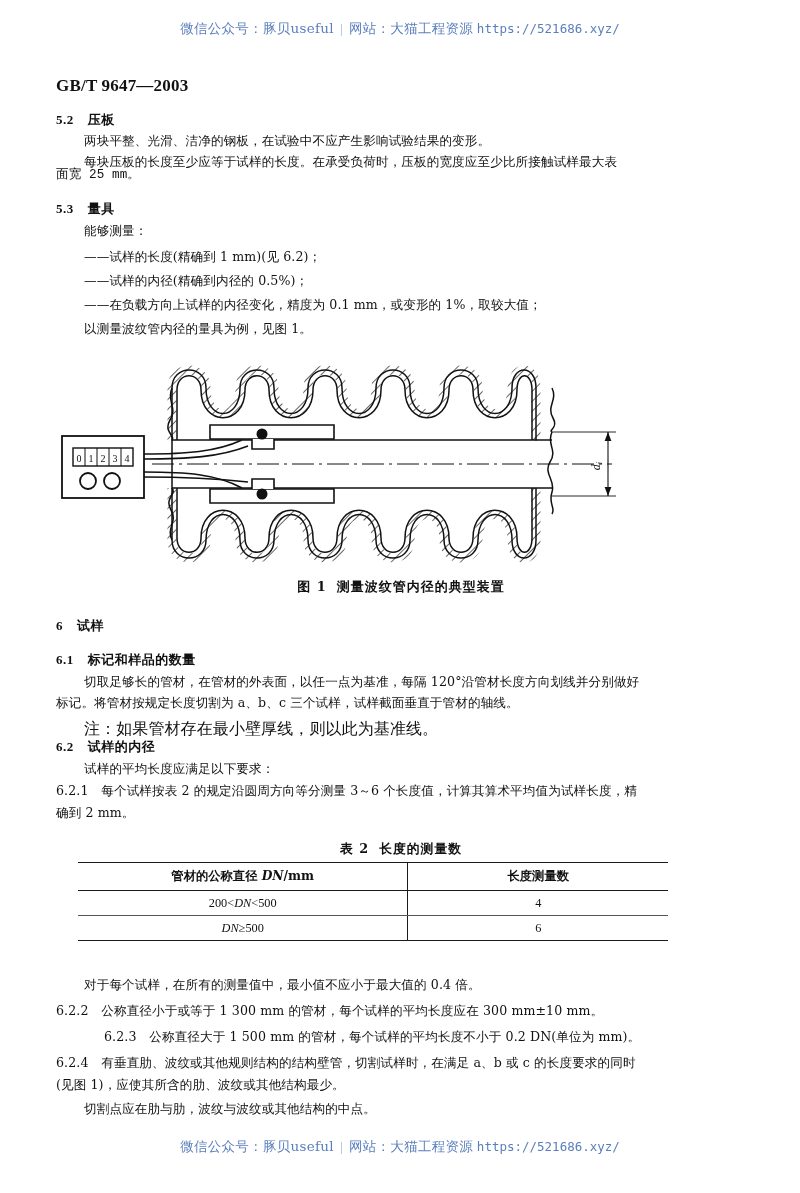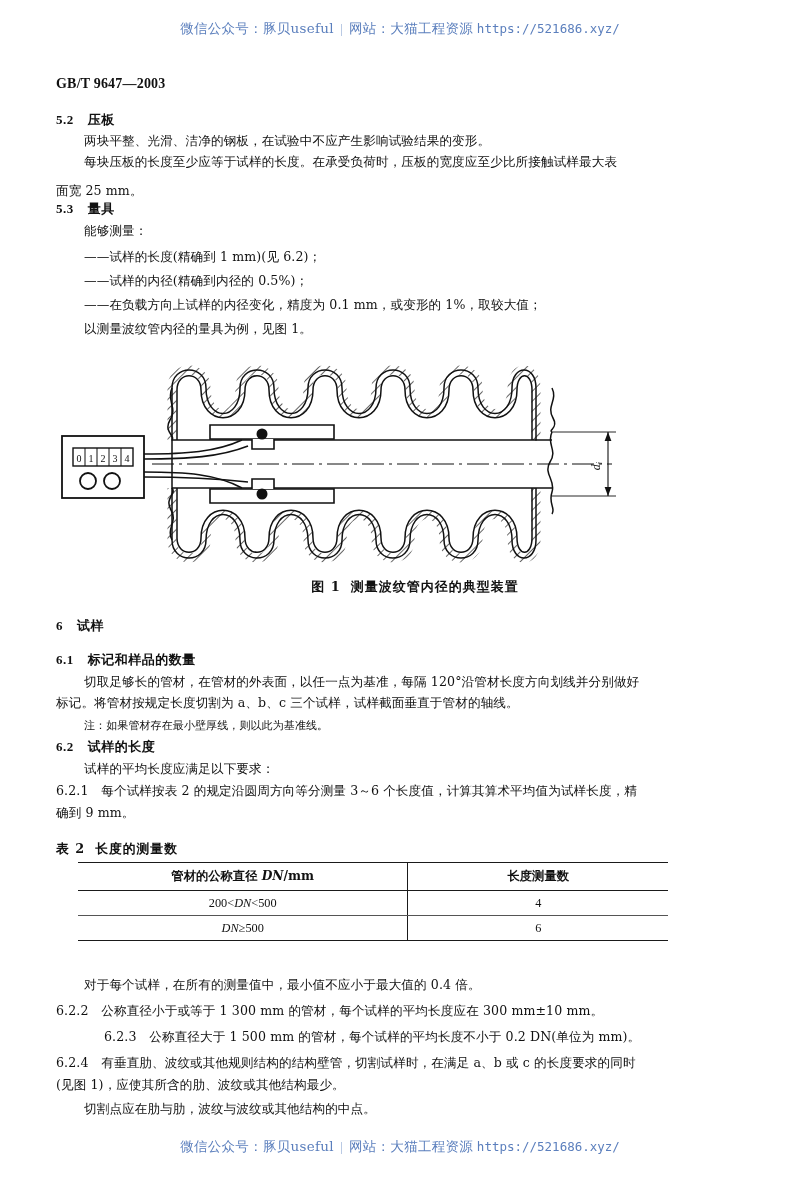--- a/index.html
+++ b/index.html
@@ -49,21 +49,21 @@
   .content {
     position: absolute;
     left: 56px;
     top: 0;
     width: 690px;
   }
 
   .std-code {
     font-family: "Liberation Serif", serif;
     font-weight: bold;
-    font-size: 14px;
+    font-size: 17px;
     letter-spacing: 0.2px;
     position: absolute;
     left: 56px;
     top: 76px;
   }
 
   
   .sec {
     position: absolute;
     font-size: 13px;
@@ -84,51 +84,51 @@
   
   .ln {
     position: absolute;
     font-family: "DejaVu Serif", "Liberation Serif", serif;
     font-size: 12.6px;
     line-height: 1.15;
     white-space: nowrap;
     letter-spacing: 0.1px;
   }
   .ln.note {
-    font-size: 11px;
+    font-size: 16px;
   }
 
   
   #figure-block {
     position: absolute;
     left: 56px;
     top: 362px;
     width: 690px;
     height: 200px;
   }
   .fig-caption {
     position: absolute;
-    left: 14px;
+    left: 0;
     top: 578px;
     width: 690px;
     text-align: center;
     font-family: "DejaVu Serif", serif;
     font-weight: bold;
     font-size: 13px;
     letter-spacing: 1px;
   }
   .fig-caption .fnum { margin-right: 10px; }
 
   
   #table2-title {
     position: absolute;
     left: 0;
     top: 841px;
     width: 690px;
-    text-align: left;
+    text-align: center;
     font-family: "DejaVu Serif", serif;
     font-weight: bold;
     font-size: 12.8px;
     letter-spacing: 1px;
   }
   #table2-title .tnum { margin-right: 10px; }
 
   table.t2 {
     position: absolute;
     left: 78px;
@@ -173,21 +173,21 @@
     <span class="wm-cn">微信公众号：豚贝useful</span><span class="wm-sep">|</span><span class="wm-cn">网站：大猫工程资源</span> <span class="wm-url">https://521686.xyz/</span>
   </div>
 
   <div class="std-code">GB/T 9647—2003</div>
 
   <div class="sec" style="left:56px; top:111px;">
     <span class="num">5.2</span><span class="ttl">压板</span>
   </div>
   <div class="ln" style="left:84px; top:134px;">两块平整、光滑、洁净的钢板，在试验中不应产生影响试验结果的变形。</div>
   <div class="ln" style="left:84px; top:155px;">每块压板的长度至少应等于试样的长度。在承受负荷时，压板的宽度应至少比所接触试样最大表</div>
-  <div class="ln" style="left:56px; top:184px;">面宽 25 mm。</div>
+  <div class="ln" style="left:56px; top:168px;font-family:Liberation Mono, monospace;">面宽 25 mm。</div>
 
   <div class="sec" style="left:56px; top:200px;">
     <span class="num">5.3</span><span class="ttl">量具</span>
   </div>
   <div class="ln" style="left:84px; top:224px;">能够测量：</div>
   <div class="ln" style="left:84px; top:250px;">——试样的长度(精确到 1 mm)(见 6.2)；</div>
   <div class="ln" style="left:84px; top:274px;">——试样的内径(精确到内径的 0.5%)；</div>
   <div class="ln" style="left:84px; top:298px;">——在负载方向上试样的内径变化，精度为 0.1 mm，或变形的 1%，取较大值；</div>
   <div class="ln" style="left:84px; top:322px;">以测量波纹管内径的量具为例，见图 1。</div>
 
@@ -356,25 +356,25 @@
   </div>
 
   <div class="sec" style="left:56px; top:651px;">
     <span class="num">6.1</span><span class="ttl">标记和样品的数量</span>
   </div>
   <div class="ln" style="left:84px; top:675px;">切取足够长的管材，在管材的外表面，以任一点为基准，每隔 120°沿管材长度方向划线并分别做好</div>
   <div class="ln" style="left:56px; top:696px;">标记。将管材按规定长度切割为 a、b、c 三个试样，试样截面垂直于管材的轴线。</div>
   <div class="ln note" style="left:84px; top:720px;">注：如果管材存在最小壁厚线，则以此为基准线。</div>
 
   <div class="sec" style="left:56px; top:738px;">
-    <span class="num">6.2</span><span class="ttl">试样的长度</span>
+    <span class="num">6.2</span><span class="ttl">试样的内径</span>
   </div>
   <div class="ln" style="left:84px; top:762px;">试样的平均长度应满足以下要求：</div>
   <div class="ln" style="left:56px; top:784px;">6.2.1　每个试样按表 2 的规定沿圆周方向等分测量 3～6 个长度值，计算其算术平均值为试样长度，精</div>
-  <div class="ln" style="left:56px; top:806px;">确到 9 mm。</div>
+  <div class="ln" style="left:56px; top:806px;">确到 2 mm。</div>
 
   <div class="content">
     <div id="table2-title">
       <span class="tnum">表 2</span><span>长度的测量数</span>
     </div>
   </div>
 
   <table class="t2">
     <tbody>
       <tr class="hdr">

